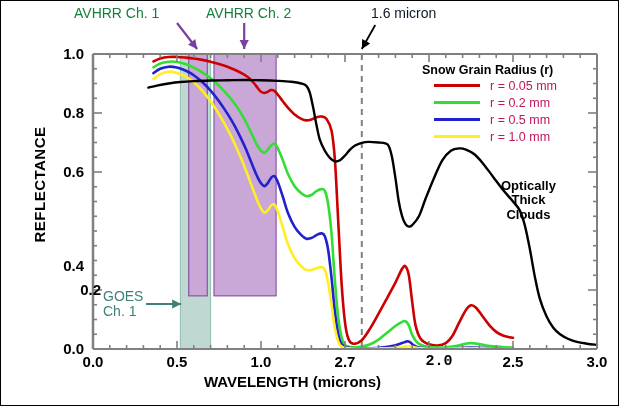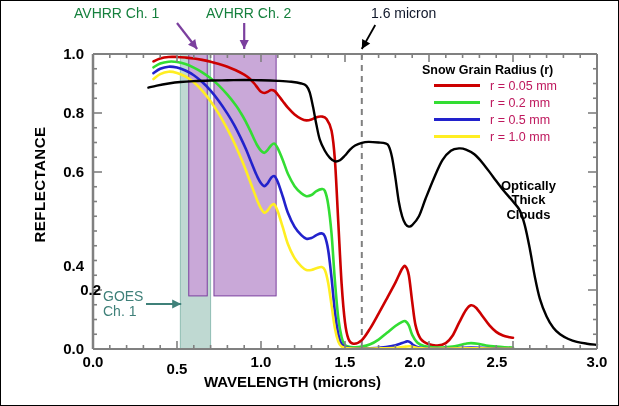--- a/index.html
+++ b/index.html
@@ -167,25 +167,25 @@
         <line x1="145" y1="303" x2="180.2" y2="303" stroke="#3f8079" stroke-width="2.2"></line>
         <polygon points="180.2,303 171.2,298.4 171.2,307.6" fill="#3f8079"></polygon>
       </g>
   </svg>
 
   <div class="lbl ytitle">REFLECTANCE</div>
   <div class="lbl xtitle">WAVELENGTH (microns)</div>
 
   <div id="xticklabels">
       <div class="lbl tickx" style="left: 62px; top: 352px;">0.0</div>
-      <div class="lbl tickx" style="left: 146px; top: 352px; margin-top: 7px;">0.5</div>
+      <div class="lbl tickx" style="left: 146px; top: 352px;">0.5</div>
       <div class="lbl tickx" style="left: 230px; top: 352px;">1.0</div>
-      <div class="lbl tickx" style="left: 314px; top: 352px;">1.5</div>
-      <div class="lbl tickx" style="left: 384px; top: 352px;">2.0</div>
-      <div class="lbl tickx" style="left: 466px; top: 352px;">2.5</div>
+      <div class="lbl tickx" style="left: 314px; top: 352px;">2.7</div>
+      <div class="lbl tickx" style="left: 408px; top: 352px; font-family: Liberation Mono, monospace;">2.0</div>
+      <div class="lbl tickx" style="left: 482px; top: 352px;">2.5</div>
       <div class="lbl tickx" style="left: 566px; top: 352px;">3.0</div>
     </div>
   <div id="yticklabels">
       <div class="lbl ticky" style="left: 33px; top: 339px;">0.0</div>
       <div class="lbl ticky" style="left: 50px; top: 280px;">0.2</div>
       <div class="lbl ticky" style="left: 33px; top: 221px; margin-top: 35px;">0.4</div>
       <div class="lbl ticky" style="left: 33px; top: 162px;">0.6</div>
       <div class="lbl ticky" style="left: 33px; top: 103px;">0.8</div>
       <div class="lbl ticky" style="left: 33px; top: 44px;">1.0</div>
     </div>

